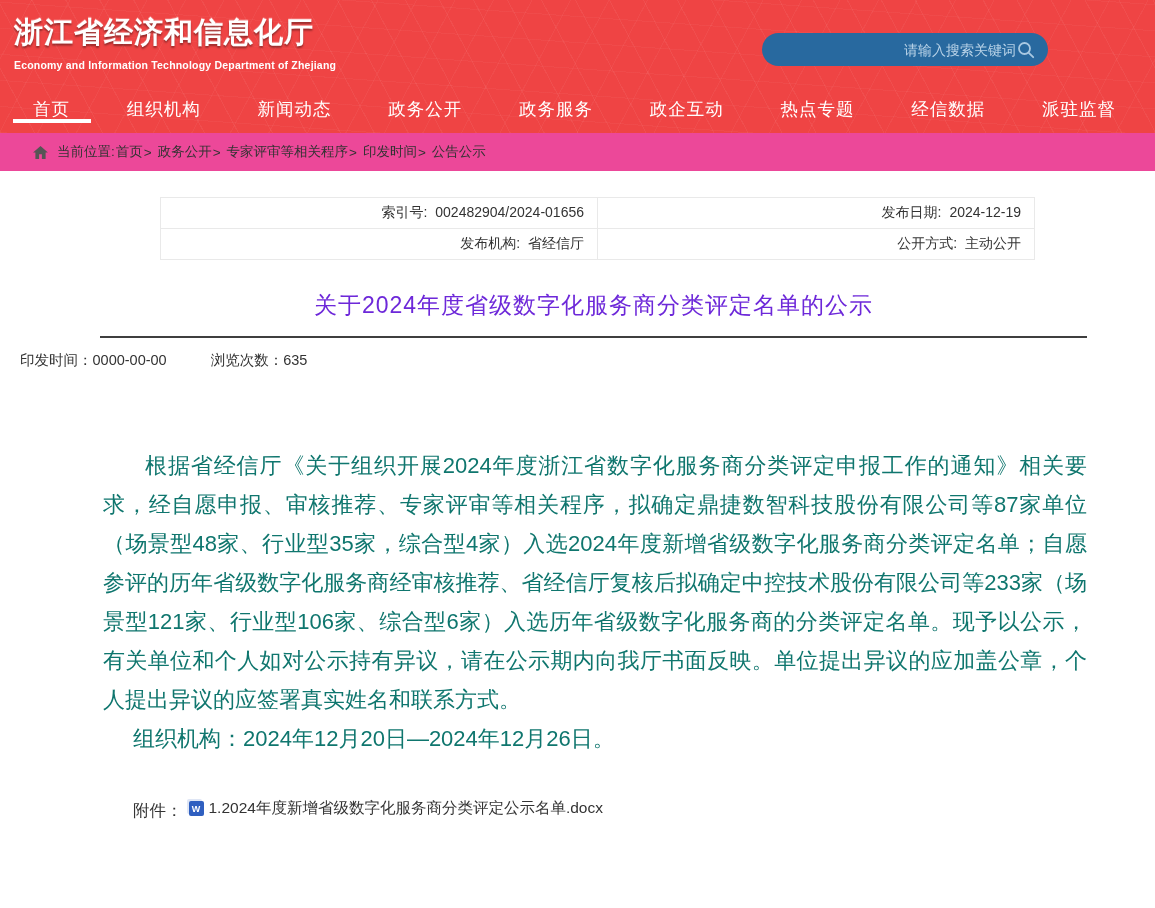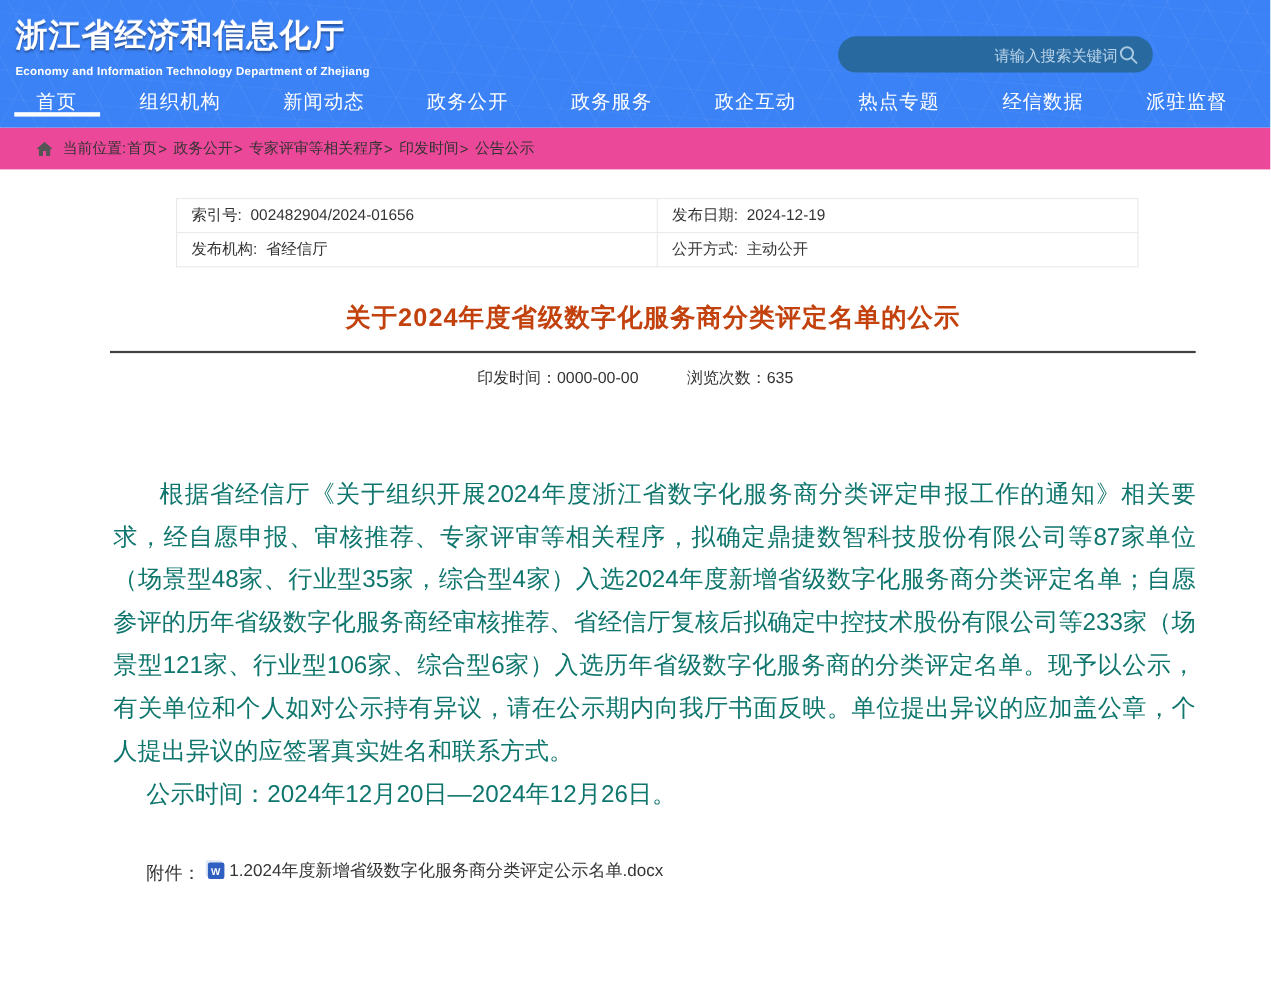--- a/index.html
+++ b/index.html
@@ -1,21 +1,21 @@
 <!DOCTYPE html>
 <html lang="zh"><head>
 <meta charset="utf-8">
 <style>
   * { margin:0; padding:0; box-sizing:border-box; }
   body {
     width:1155px; height:908px; margin:0 auto; background:#fff; overflow:hidden;
     font-family:"Liberation Sans","DejaVu Sans",sans-serif;
   }
   
-  .top-blue { position:relative; height:116px; background:#3b82f6; }
+  .top-blue { position:relative; height:133px; background:#ef4444; }
   .top-blue::before {
     content:""; position:absolute; inset:0; pointer-events:none;
     background:
       repeating-linear-gradient(62deg, rgba(255,255,255,0.055) 0 1px, transparent 1px 30px),
       repeating-linear-gradient(-62deg, rgba(255,255,255,0.045) 0 1px, transparent 1px 34px),
       repeating-linear-gradient(4deg, rgba(255,255,255,0.035) 0 1px, transparent 1px 26px);
   }
   .logo { position:absolute; left:14px; top:13px; color:#fff; z-index:2; }
   .logo-title {
     font-size:29px; font-weight:bold; letter-spacing:1px;
@@ -51,31 +51,31 @@
     height:38px; background:#ec4899; display:flex; align-items:center;
     padding-left:33px; font-size:13.5px; color:#333;
   }
   .home-icon { display:inline-flex; margin-right:9px; }
   .crumb-prefix { margin-right:1px; }
   .crumb-item { cursor:pointer; }
   .crumb-sep { margin:0 6px 0 1px; color:#333; }
   
   .doc-table {
     width:875px; margin:26px 0 0 160px; border-collapse:collapse;
-    font-size:14px; color:#333;
+    font-size:14px; color:#333;text-align:right;
   }
   .doc-table td { border:1px solid #e9e9e9; width:50%; padding:6px 13px; }
   .doc-table .lbl { margin-right:4px; }
   
   .article-title {
     margin:30px 68px 0 100px; text-align:center;
-    font-size:23px; font-weight:bold; color:#c2410c; letter-spacing:1px;
+    font-size:23px; font-weight:normal; color:#6d28d9; letter-spacing:1px;
   }
   .title-divider { margin:15px 68px 0 100px; border-top:2px solid #3f3f3f; }
-  .article-meta { text-align:center; margin-top:13px; font-size:14.5px; color:#333; }
+  .article-meta { margin-top:13px; font-size:14.5px; color:#333; }
   .article-meta .meta-pair { margin:0 20px; }
   .article-body {
     margin:0 68px 0 103px; font-size:22px; color:#0f766e; line-height:39px;
   }
   .para-main { margin-top:76px; text-indent:42px; text-align:justify; }
   .para-date  { text-indent:30px; }
   .para-phone { text-indent:57px; }
   
   .attachments { display:flex; margin:40px 0 0 133px; color:#333; }
   .att-label { font-size:16.5px; padding-top:2px; }
@@ -174,21 +174,21 @@
   <span class="meta-pair">
     <span>印发时间：</span><span>0000-00-00</span>
   </span>
   <span class="meta-pair">
     <span>浏览次数：</span><span>635</span>
   </span>
 </div>
 
 <div class="article-body">
   <p class="para-main">根据省经信厅《关于组织开展2024年度浙江省数字化服务商分类评定申报工作的通知》相关要求，经自愿申报、审核推荐、专家评审等相关程序，拟确定鼎捷数智科技股份有限公司等87家单位（场景型48家、行业型35家，综合型4家）入选2024年度新增省级数字化服务商分类评定名单；自愿参评的历年省级数字化服务商经审核推荐、省经信厅复核后拟确定中控技术股份有限公司等233家（场景型121家、行业型106家、综合型6家）入选历年省级数字化服务商的分类评定名单。现予以公示，有关单位和个人如对公示持有异议，请在公示期内向我厅书面反映。单位提出异议的应加盖公章，个人提出异议的应签署真实姓名和联系方式。</p>
-  <p class="para-date">公示时间：2024年12月20日—2024年12月26日。</p>
+  <p class="para-date">组织机构：2024年12月20日—2024年12月26日。</p>
 </div>
 
 <div class="attachments">
   <div class="att-label">附件：</div>
   <div class="att-list">
     <a class="att-item">
       <span class="doc-icon">W</span>
       <span>1.2024年度新增省级数字化服务商分类评定公示名单.docx</span>
     </a>
 

